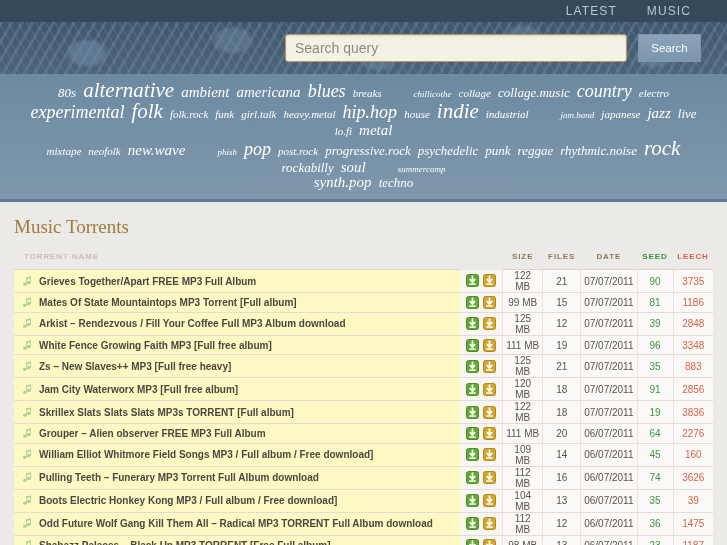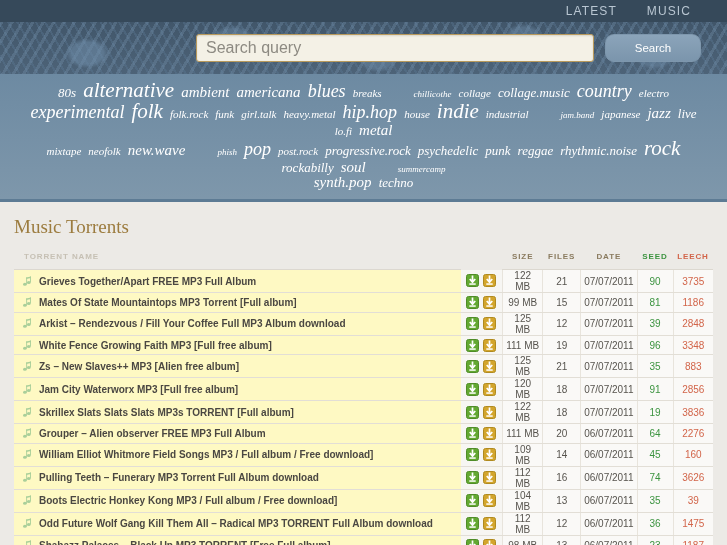--- a/index.html
+++ b/index.html
@@ -44,39 +44,39 @@
       repeating-linear-gradient(120deg, rgba(122,152,180,.30) 0 3px, rgba(0,0,0,0) 3px 9px),
       repeating-linear-gradient(60deg, rgba(92,122,150,.34) 0 2px, rgba(0,0,0,0) 2px 8px),
       linear-gradient(#41566a, #4d6378);
     display: flex;
     align-items: center;
     justify-content: flex-end;
     padding-right: 26px;
   }
   .search-wrap { display: flex; align-items: center; }
   .search-input {
-    width: 398px;
+    width: 342px;
     height: 28px;
     border: 1px solid #b99a5c;
     border-radius: 3px;
     background: #f4f1e6;
     color: #8f8c84;
-    font-size: 16px;
+    font-size: 14px;
     font-family: "Liberation Sans", sans-serif;
     padding: 0 9px;
     outline: none;
     box-shadow: inset 0 1px 2px rgba(0,0,0,.12);
   }
   .search-input::placeholder { color: #8d8a82; }
   .search-button {
     margin-left: 11px;
-    width: 96px;
+    width: 63px;
     height: 28px;
     border: 1px solid #7e97ad;
-    border-radius: 9px;
+    border-radius: 0;
     background: linear-gradient(#8ba4ba, #7b95ac);
     color: #ffffff;
     font-size: 11.5px;
     font-family: "Liberation Sans", sans-serif;
     cursor: pointer;
   }
 
   
   .tagcloud {
     background: linear-gradient(#6d8aa2, #7e97ab);
@@ -405,21 +405,21 @@
         <tr>
           <td class="col-name">
             <div class="name-cell">
               <span class="note-icon"><svg width="11" height="11" viewBox="0 0 11 11" aria-hidden="true">
                   <path d="M4.2 1.4 L9 0.5 V2 L4.2 2.9 Z" fill="#a9cf9a"></path>
                   <rect x="4.2" y="1.4" width="0.9" height="6.6" fill="#a9cf9a"></rect>
                   <rect x="8.1" y="0.5" width="0.9" height="5.6" fill="#a9cf9a"></rect>
                   <ellipse cx="2.9" cy="8.3" rx="1.9" ry="1.5" fill="#a9cf9a"></ellipse>
                   <ellipse cx="6.8" cy="6.6" rx="1.9" ry="1.5" fill="#a9cf9a"></ellipse>
                 </svg></span>
-              <a class="torrent-link">Zs – New Slaves++ MP3 [Alien free album]</a>
+              <a class="torrent-link">Zs – New Slaves++ MP3 [Full free heavy]</a>
             </div>
           </td>
           <td class="col-dl">
             <div class="dl-icons">
               <span class="dl-btn"><svg width="13" height="13" viewBox="0 0 13 13" aria-hidden="true">
                   <rect x="0.5" y="0.5" width="12" height="12" rx="2" ry="2" fill="#63a832" stroke="#4f8c27"></rect>
                   <path d="M6.5 2.3 V7.4 M4.3 5.6 L6.5 8.1 L8.7 5.6" stroke="#ffffff" stroke-width="1.7" fill="none" stroke-linecap="square"></path>
                   <rect x="3.3" y="9.3" width="6.4" height="1.5" fill="#ffffff"></rect>
                 </svg></span>
               <span class="dl-btn"><svg width="13" height="13" viewBox="0 0 13 13" aria-hidden="true">

